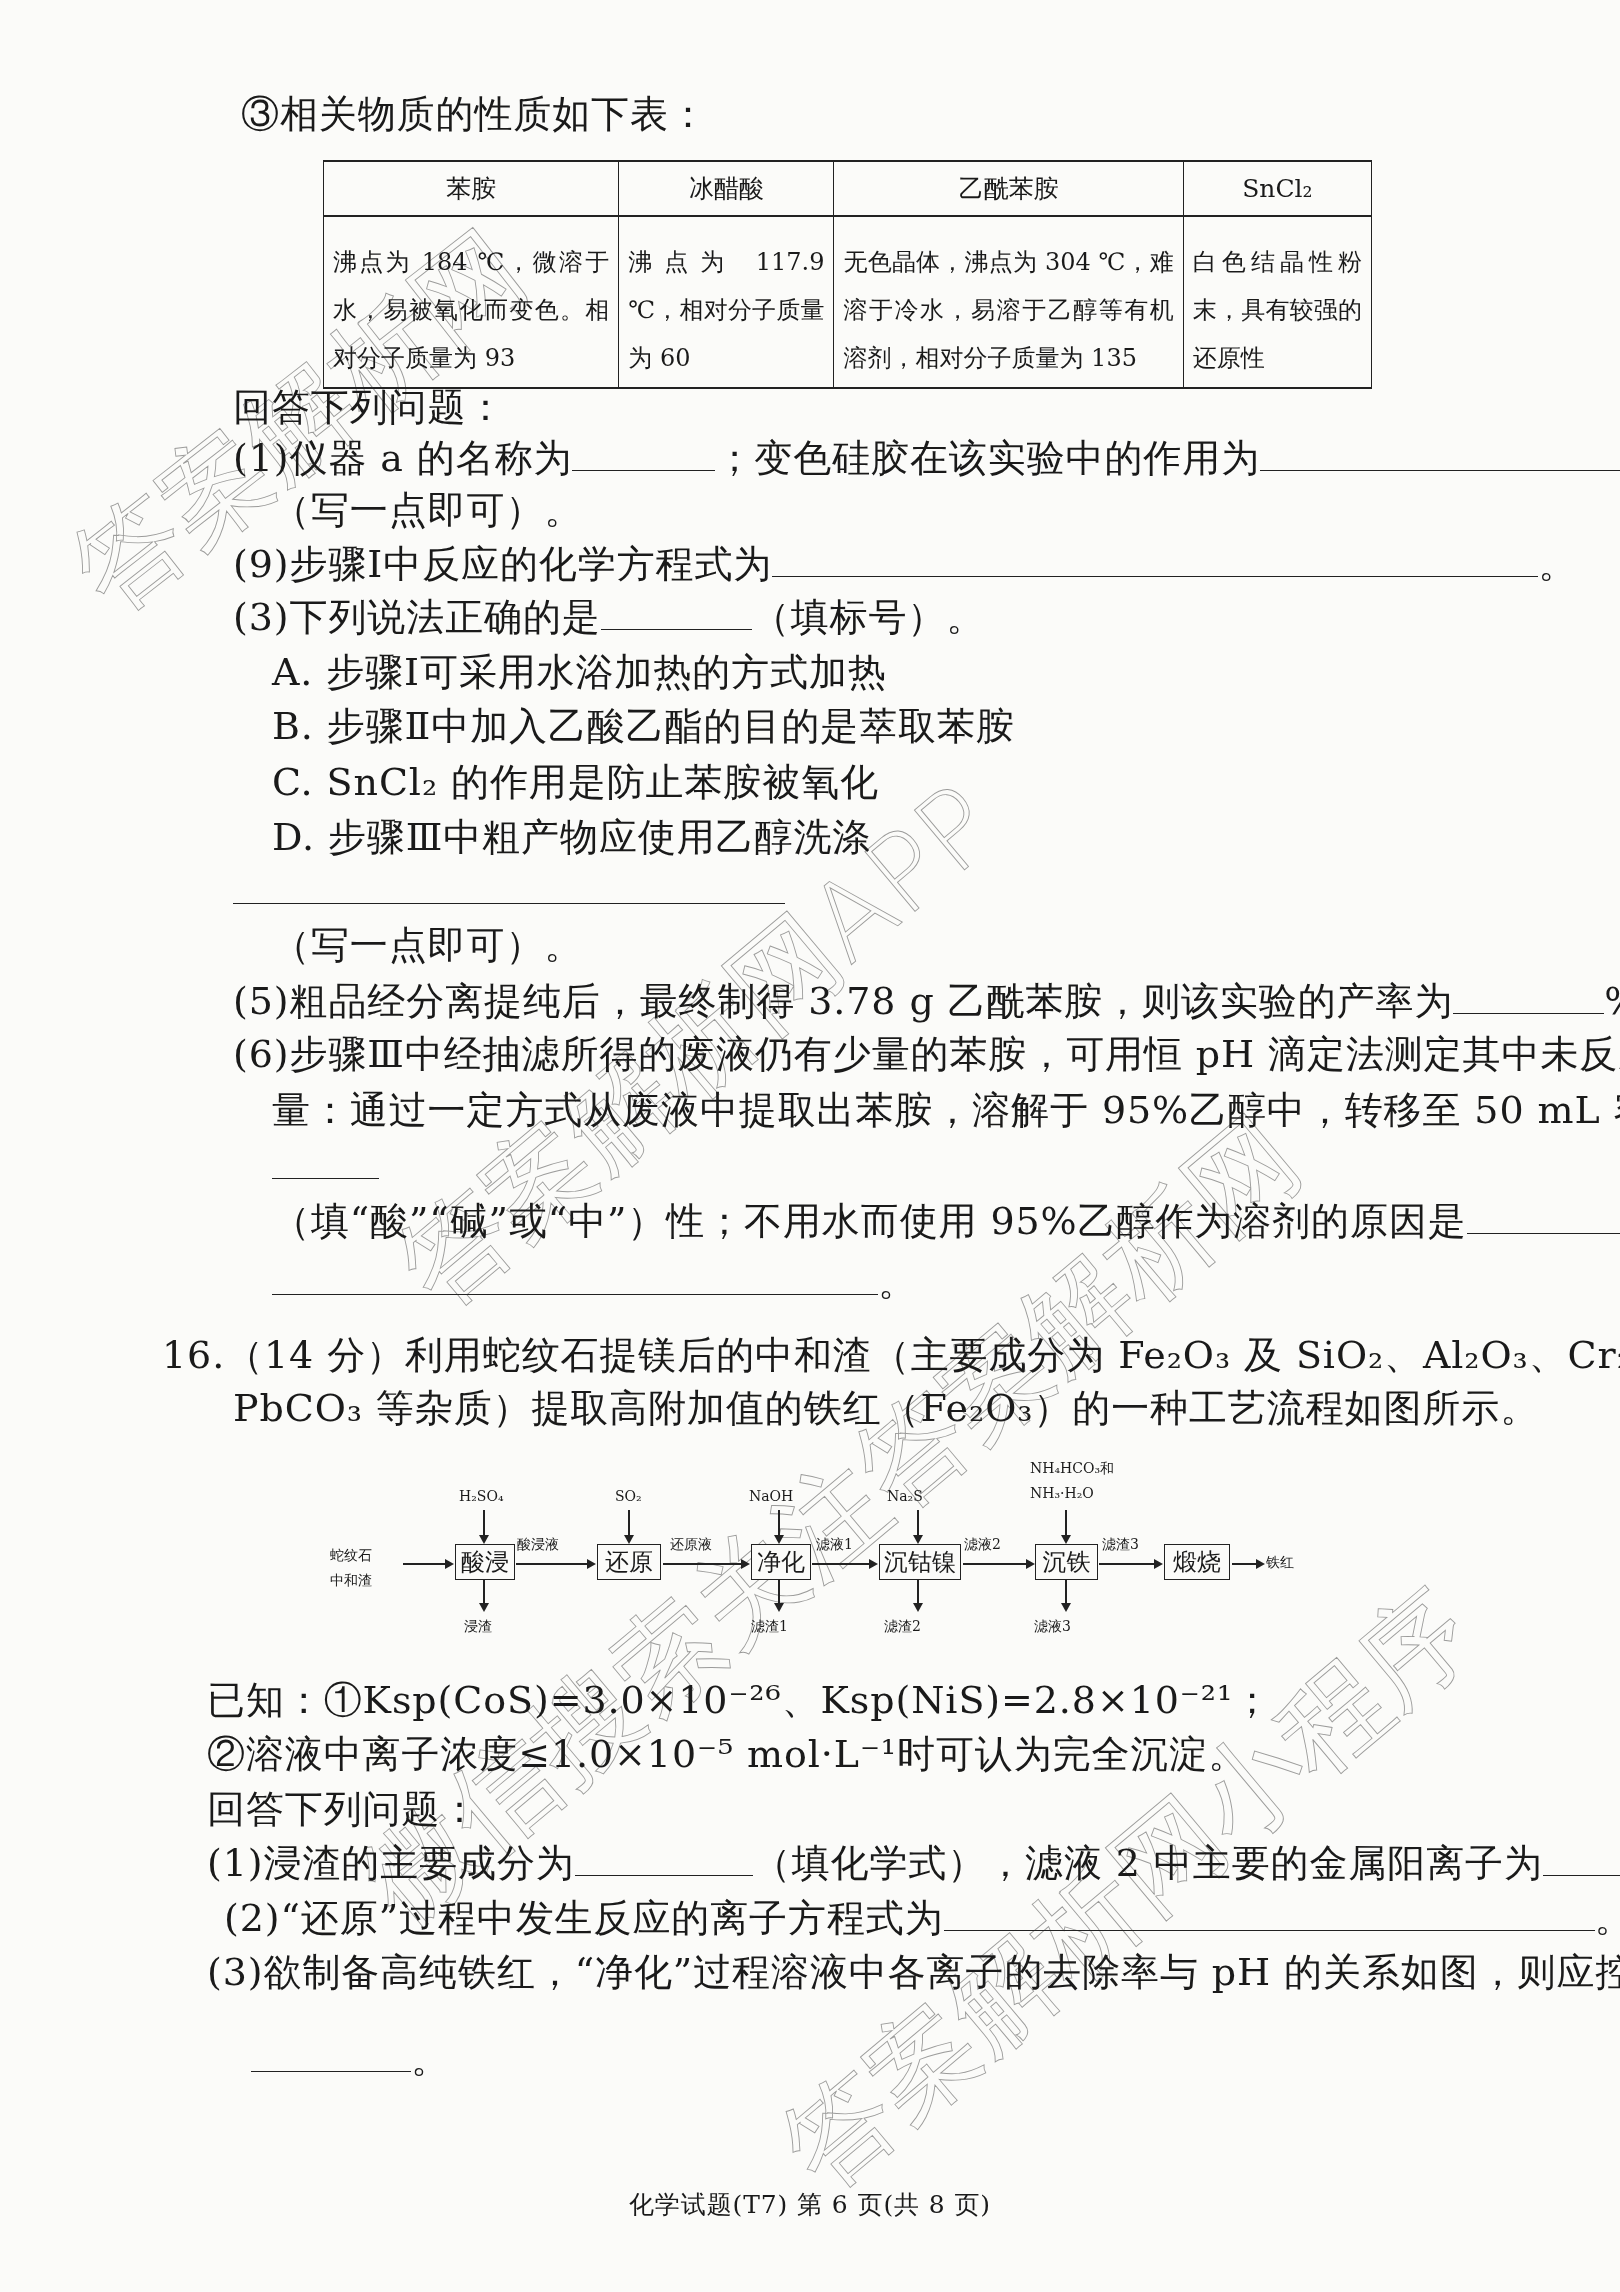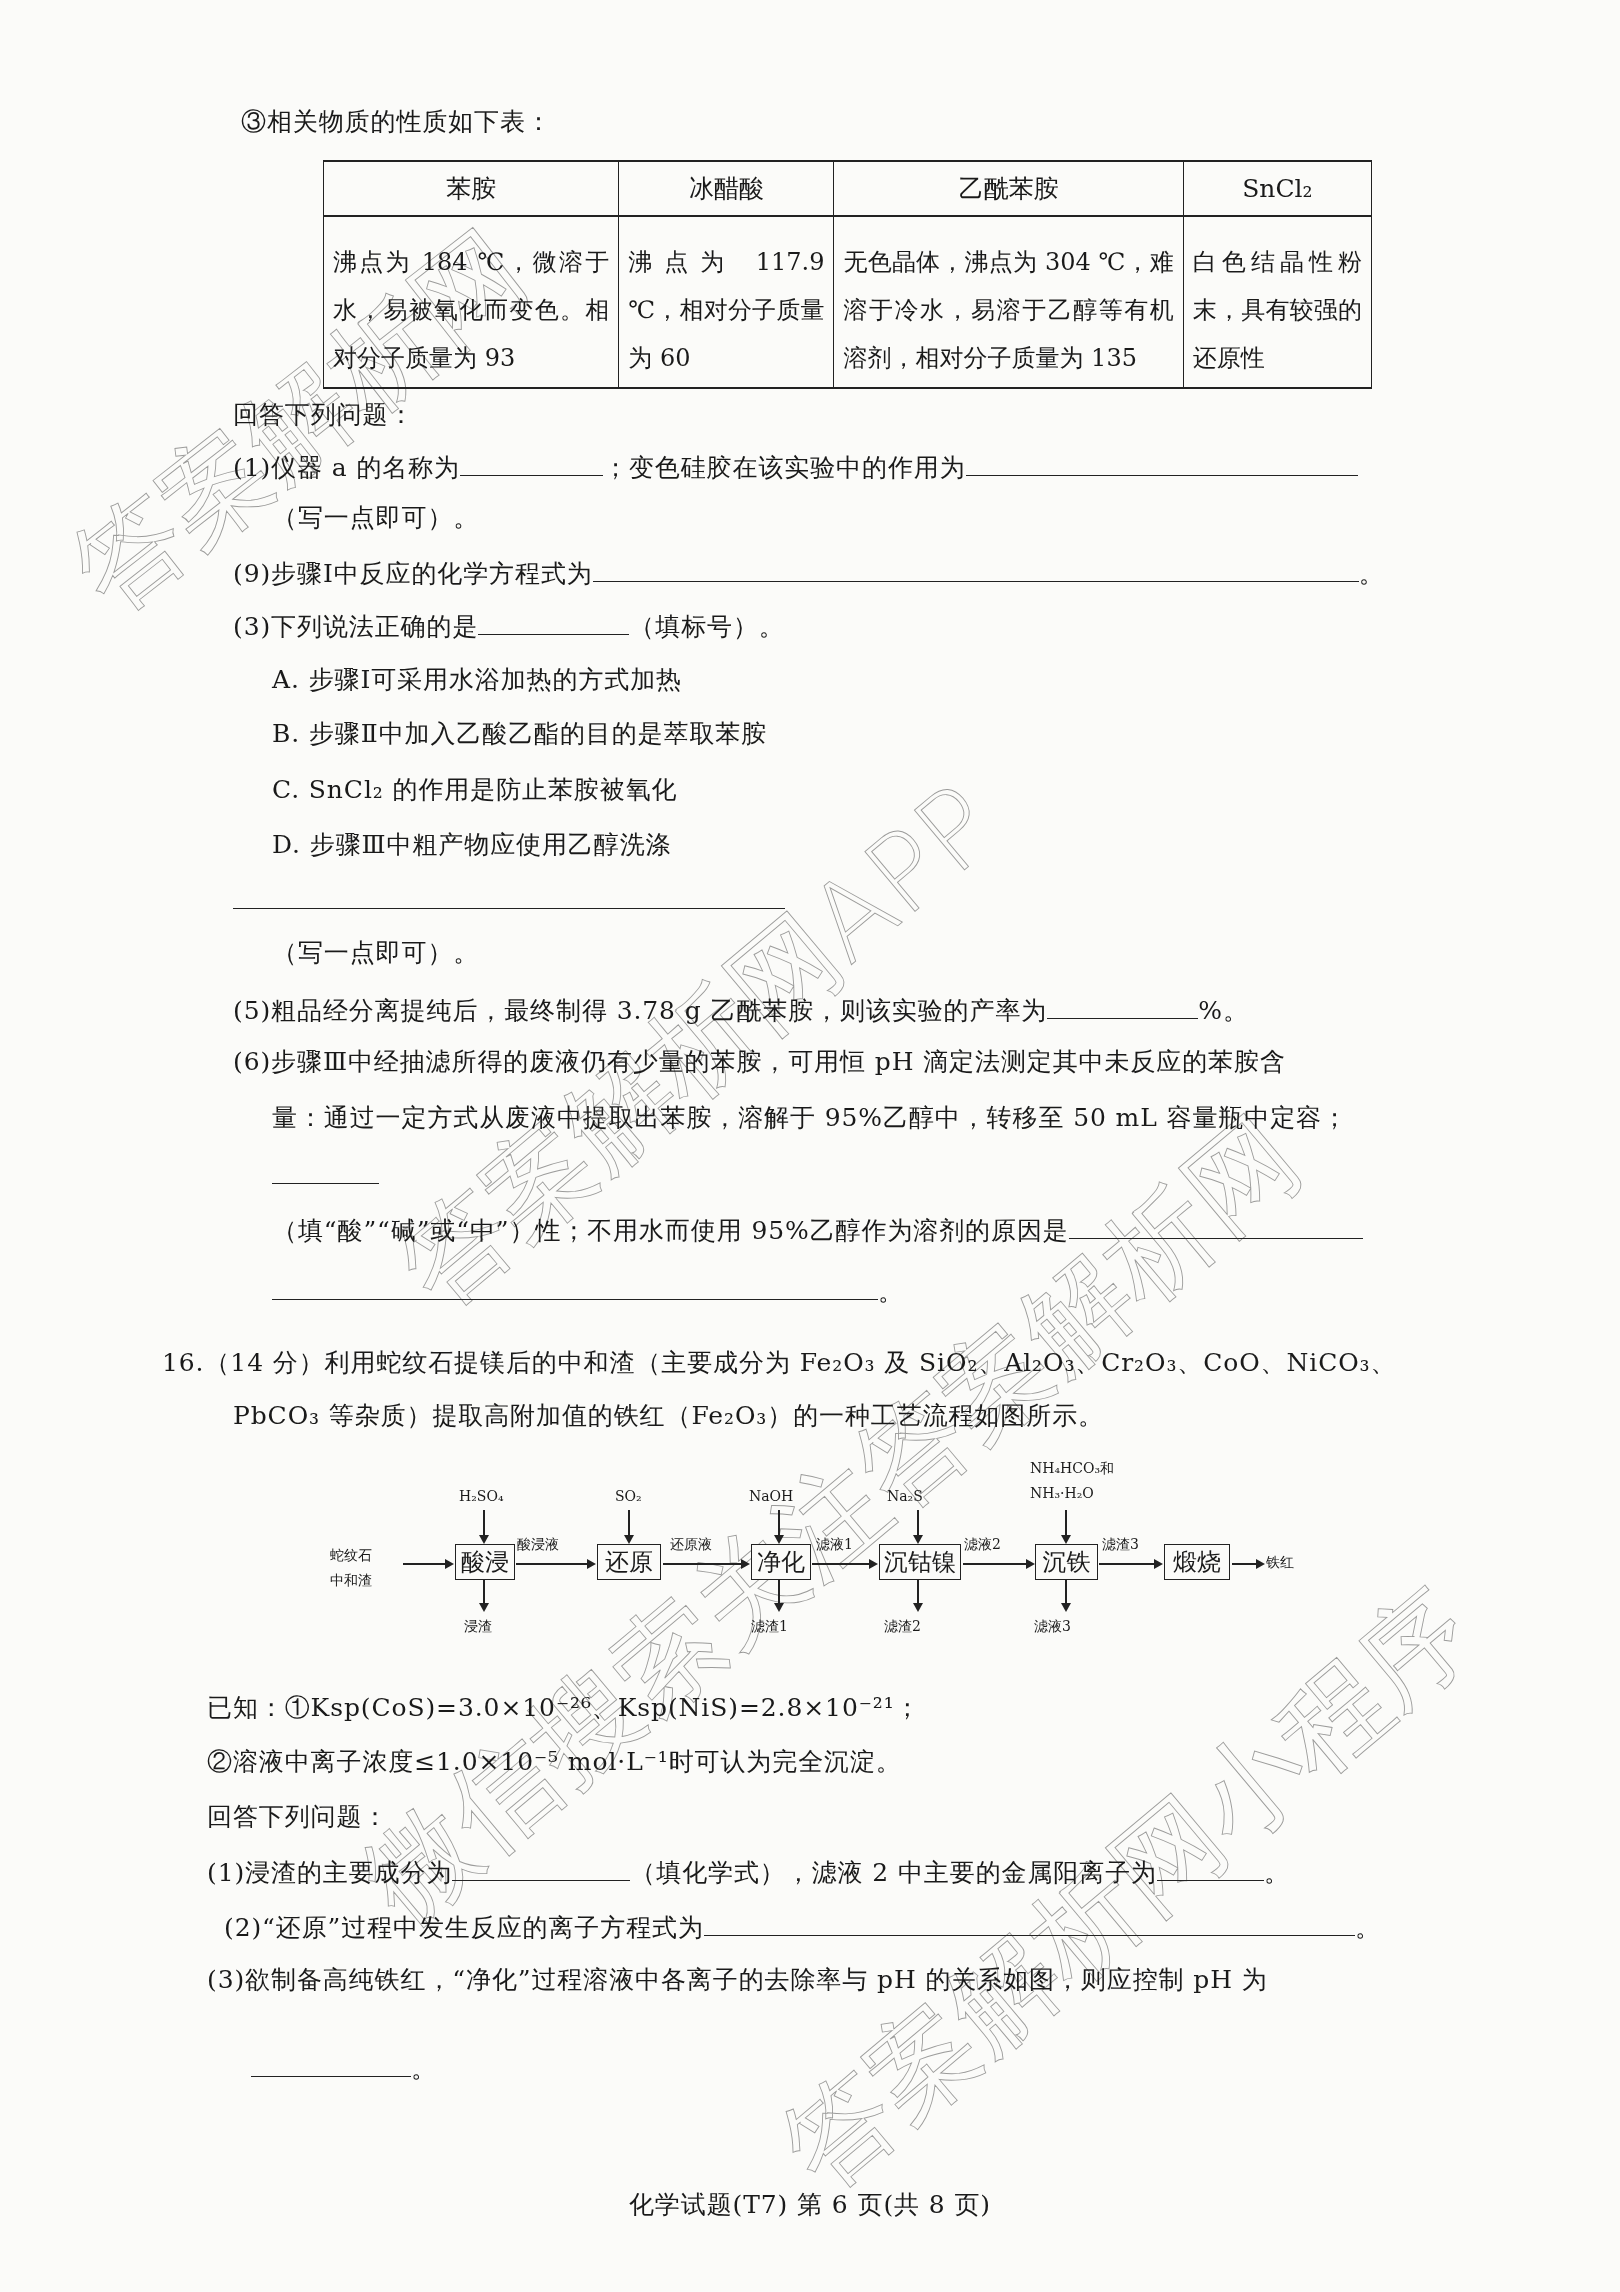--- a/index.html
+++ b/index.html
@@ -1,20 +1,20 @@
 <!DOCTYPE html>
 <html style="font-size:14.3px"><head>
 <meta charset="utf-8">
 <style>
   html, body { margin:0; padding:0; }
   body {
     width:1620px; height:2293px; background:#fbfbf9; position:relative; overflow:hidden;
     font-family:"DejaVu Serif","Liberation Serif",serif; color:#1a1a1a;
   }
-  .line { position:absolute; font-size:25px; line-height:36px; white-space:nowrap; letter-spacing:0.9px;margin-top:8px; }
+  .line { position:absolute; font-size:38px; line-height:36px; white-space:nowrap; letter-spacing:0.9px; }
   .blank { display:inline-block; border-bottom:1.8px solid #222; height:27px; vertical-align:baseline; }
   
   .ptable { position:absolute; left:323px; top:160px; width:1049px; border-collapse:collapse; font-size:24px; }
   .ptable th, .ptable td { border:1.8px solid #222; padding:0 9px; font-weight:normal; }
   .ptable th { height:53px; text-align:center; font-size:25px; }
   .ptable td { vertical-align:top; line-height:48px; padding-top:21px; padding-bottom:5.3px; text-align:justify; }
   .ptable tr.head th { border-bottom:2.7px solid #222; }
   .ptable { border-top:2.7px solid #222; border-bottom:2.7px solid #222; }
   
   .flow { position:absolute; left:330px; top:1461px; width:1158px; height:196px; font-size:23px; }

